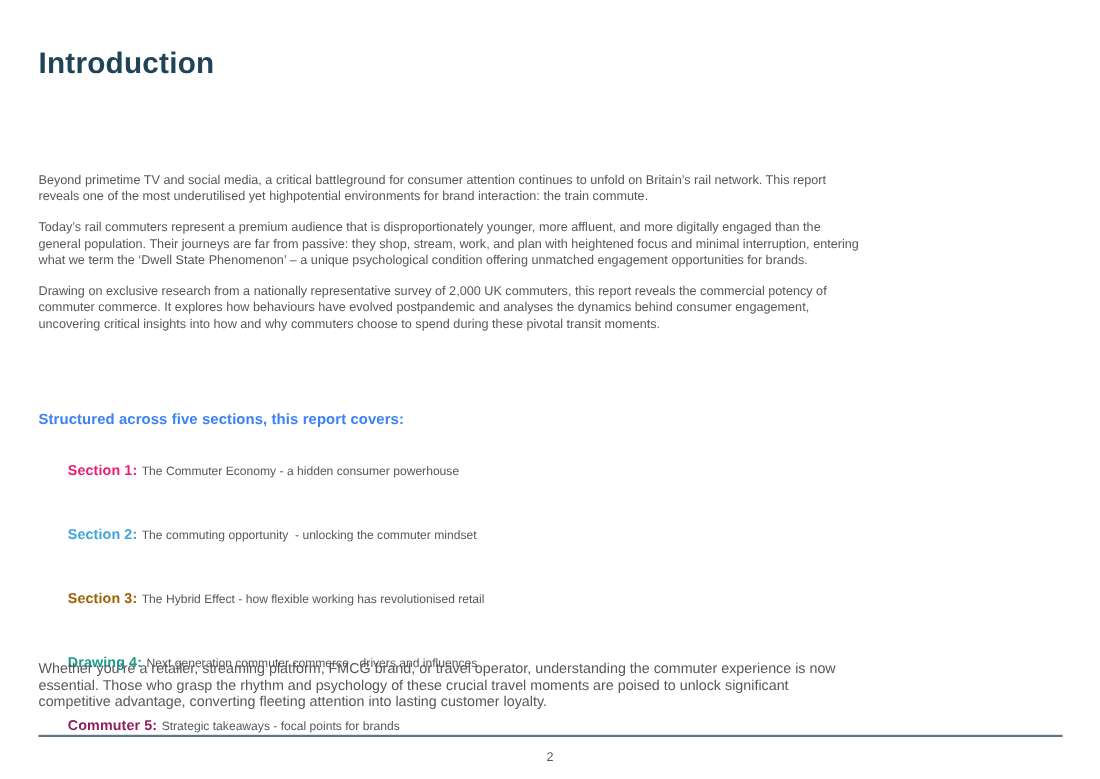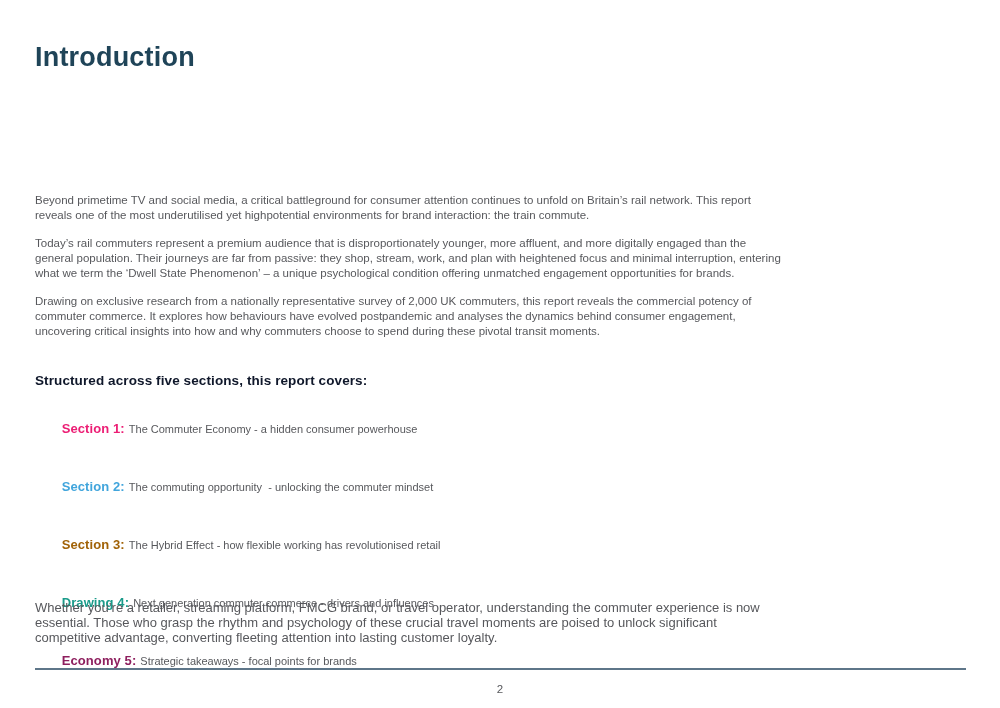--- a/index.html
+++ b/index.html
@@ -13,30 +13,30 @@
   }
   .page { position: relative; width: 1000px; height: 708px; background: #ffffff; border-radius: 25px; }
 
   .page-title {
     position: absolute; left: 35px; top: 42px;
     font-size: 27px; font-weight: bold; letter-spacing: 0.2px;
     color: #1f4458;
   }
 
   .intro-paragraphs {
-    position: absolute; left: 35px; top: 157px; width: 748px; margin-top: 36px;
+    position: absolute; left: 35px; top: 157px; width: 748px;
   }
   .intro-paragraphs p {
     font-size: 11.5px; line-height: 15px; color: #57585c;
     margin-bottom: 13px;
   }
 
   .sections-heading {
     position: absolute; left: 35px; top: 373px;
-    font-size: 13.5px; font-weight: bold; color: #0f172a;
+    font-size: 13.5px; font-weight: bold; color: #3b82f6;
     letter-spacing: 0.1px;
   }
 
   .sections-list {
     position: absolute; left: 35px; top: 407px; width: 748px;
     list-style: none;
   }
   .section-item {
     line-height: 14px; margin-bottom: 15px;
     white-space: pre-wrap;
@@ -83,21 +83,21 @@
     <li class="section-item">
       <span class="section-label" style="color: rgb(65, 165, 220);">Section 2:</span><span class="section-text">The commuting opportunity  - unlocking the commuter mindset</span>
     </li>
     <li class="section-item">
       <span class="section-label" style="color: #a16207;">Section 3:</span><span class="section-text">The Hybrid Effect - how flexible working has revolutionised retail</span>
     </li>
     <li class="section-item">
       <span class="section-label" style="color: rgb(26, 155, 138);">Drawing 4:</span><span class="section-text">Next generation commuter commerce - drivers and influences</span>
     </li>
     <li class="section-item">
-      <span class="section-label" style="color: rgb(142, 31, 94);">Economy 5:</span><span class="section-text">Strategic takeaways - focal points for brands</span>
+      <span class="section-label" style="color: rgb(142, 31, 94);">Commuter 5:</span><span class="section-text">Strategic takeaways - focal points for brands</span>
     </li>
   </ul>
 
   <p class="closing-paragraph">Whether you’re a retailer, streaming platform, FMCG brand, or travel operator, understanding the commuter experience is now essential. Those who grasp the rhythm and psychology of these crucial travel moments are poised to unlock significant competitive advantage, converting fleeting attention into lasting customer loyalty.</p>
 
   <div class="footer-rule"></div>
 
   <div class="page-number">2</div>
 
 </div>

